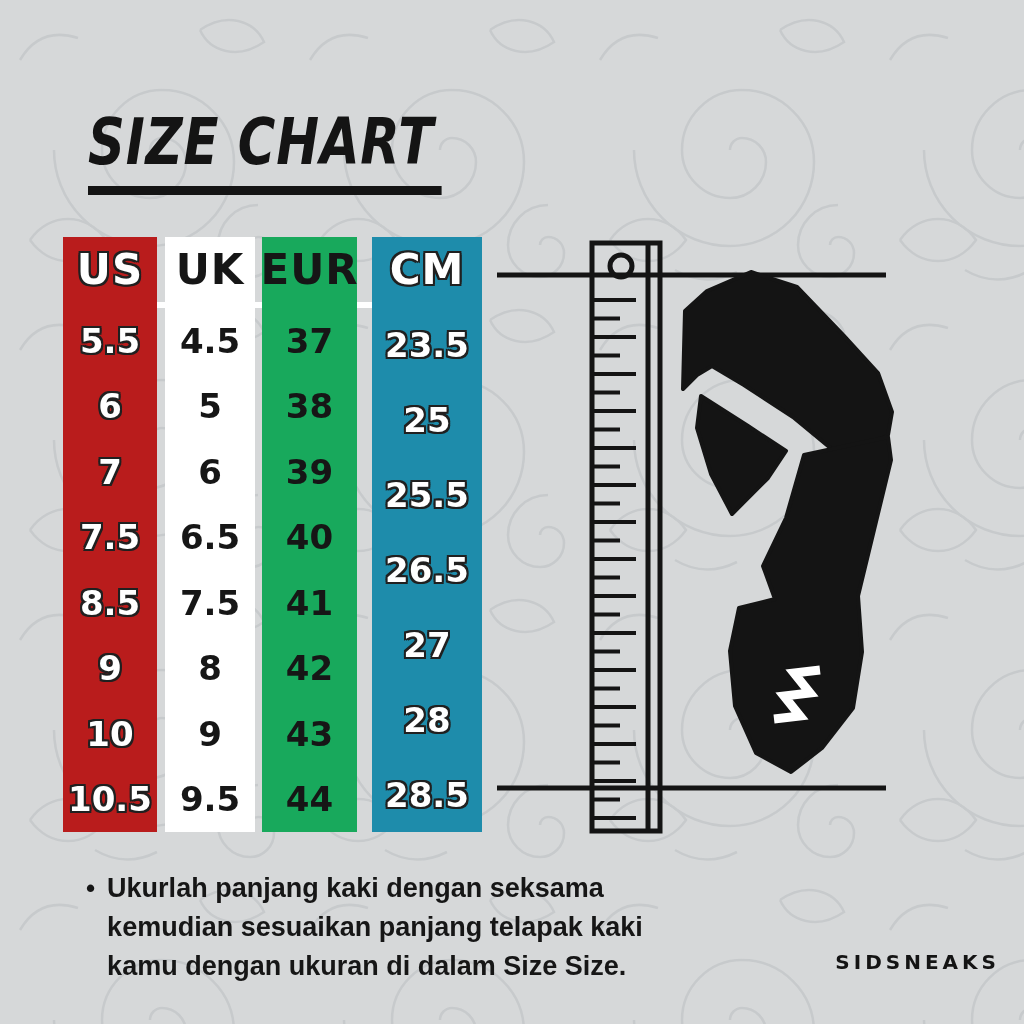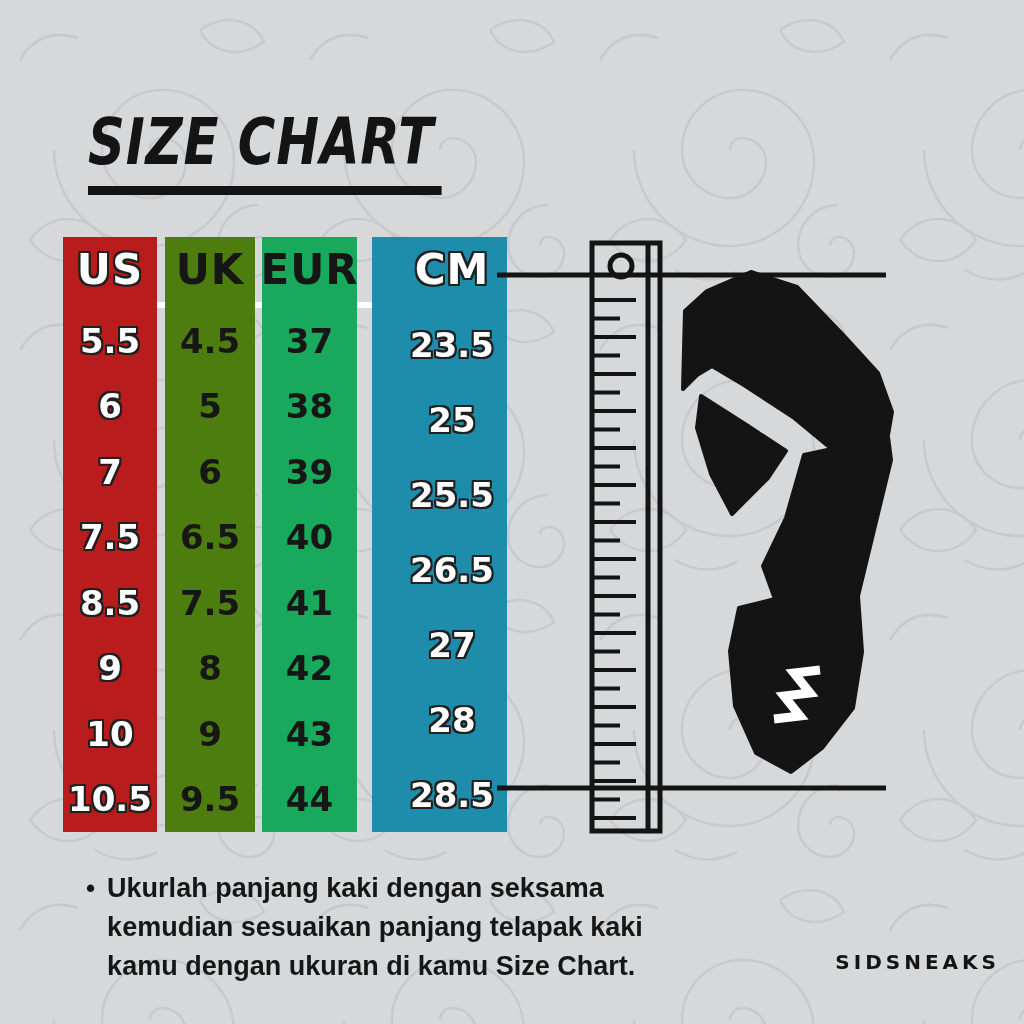--- a/index.html
+++ b/index.html
@@ -79,21 +79,21 @@
           <div class="cell light">5.5</div>
           <div class="cell light">6</div>
           <div class="cell light">7</div>
           <div class="cell light">7.5</div>
           <div class="cell light">8.5</div>
           <div class="cell light">9</div>
           <div class="cell light">10</div>
           <div class="cell light">10.5</div>
         </div>
       </div>
-      <div class="col" style="left: 102px; width: 90px; background: #4d7c0f;">
+      <div class="col" style="left: 102px; width: 90px; background: #ffffff;">
         <div class="hdr dark">UK</div>
         <div class="colbody">
           <div class="cell dark">4.5</div>
           <div class="cell dark">5</div>
           <div class="cell dark">6</div>
           <div class="cell dark">6.5</div>
           <div class="cell dark">7.5</div>
           <div class="cell dark">8</div>
           <div class="cell dark">9</div>
           <div class="cell dark">9.5</div>
@@ -105,21 +105,21 @@
           <div class="cell dark">37</div>
           <div class="cell dark">38</div>
           <div class="cell dark">39</div>
           <div class="cell dark">40</div>
           <div class="cell dark">41</div>
           <div class="cell dark">42</div>
           <div class="cell dark">43</div>
           <div class="cell dark">44</div>
         </div>
       </div>
-      <div class="col" style="left: 309px; width: 110px; background: rgb(30, 140, 171); padding-left: 25px;">
+      <div class="col" style="left: 309px; width: 110px; background: rgb(30, 140, 171);">
         <div class="hdr light">CM</div>
         <div class="colbody">
           <div class="cell light">23.5</div>
           <div class="cell light">25</div>
           <div class="cell light">25.5</div>
           <div class="cell light">26.5</div>
           <div class="cell light">27</div>
           <div class="cell light">28</div>
           <div class="cell light">28.5</div>
         </div>
@@ -171,19 +171,19 @@
       <path d="M804,455 L888,437 L891,460 L874,530 L858,596 L862,652 L853,708 L822,748 L791,772 L756,753 L735,706 L730,651 L739,608 L775,599 L763,566 L786,518 Z"></path>
     </g>
     <path d="M820,670 L794,673 L810,693 L784,696 L800,716 L774,719" stroke="#ffffff" stroke-width="9" fill="none"></path>
   </svg>
 
   <div class="note">
     <span class="bullet">•</span>
     <div class="note-lines">
         <div>Ukurlah panjang kaki dengan seksama</div>
         <div>kemudian sesuaikan panjang telapak kaki</div>
-        <div>kamu dengan ukuran di kamu Size Chart.</div>
+        <div>kamu dengan ukuran di dalam Size Size.</div>
       </div>
   </div>
 
   <div class="brand">SIDSNEAKS</div>
 
 </div>
 
 </body></html>

